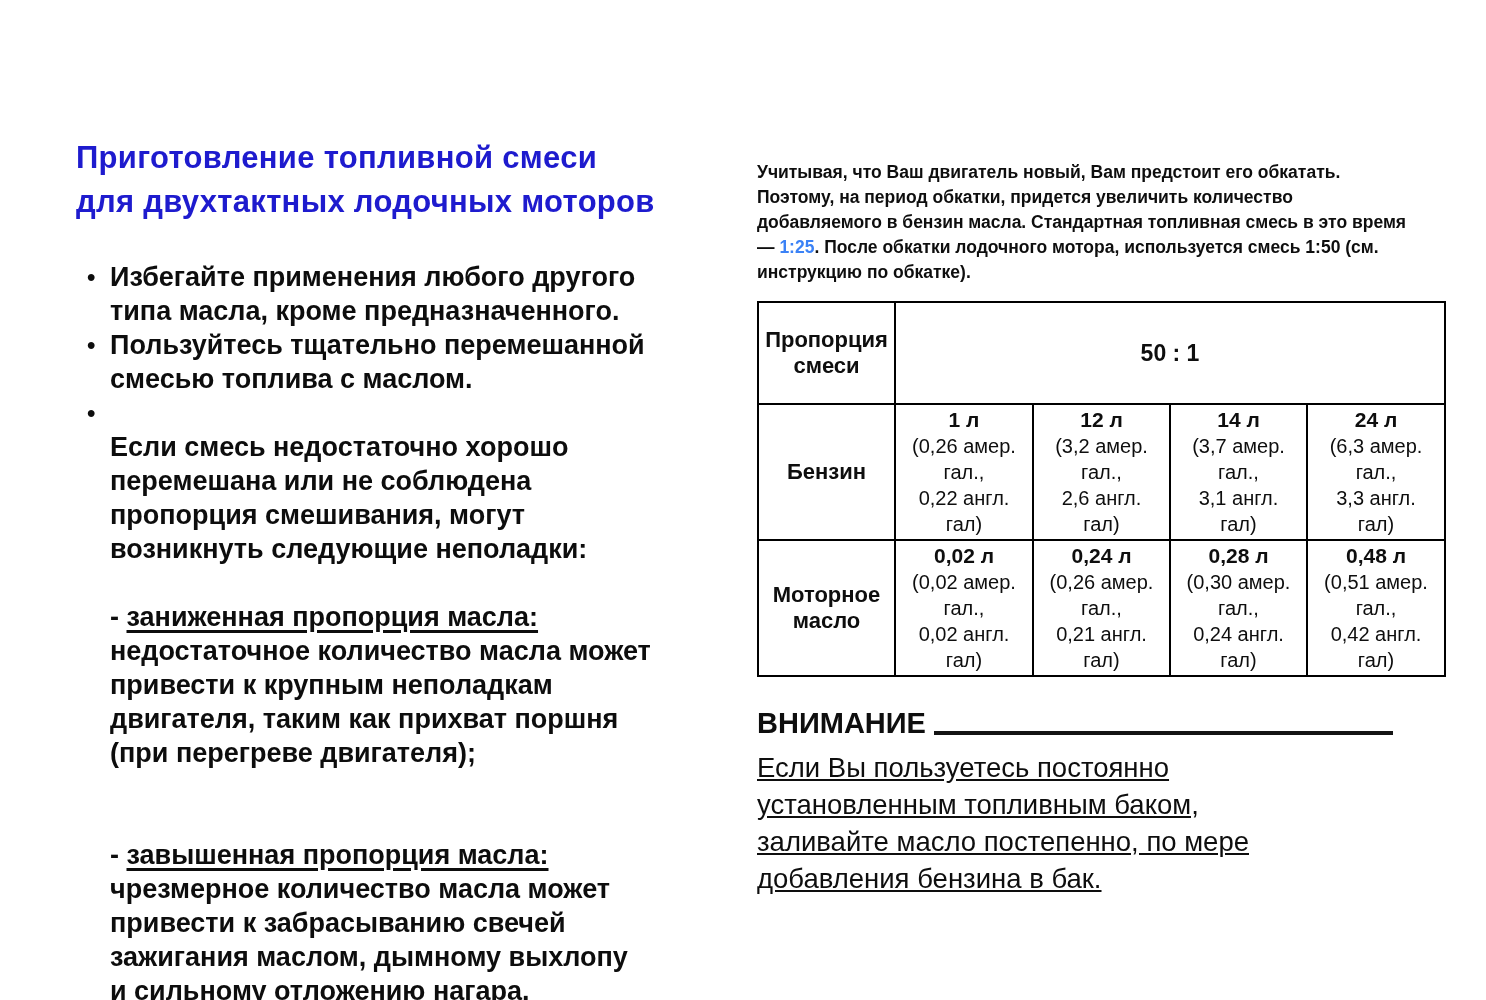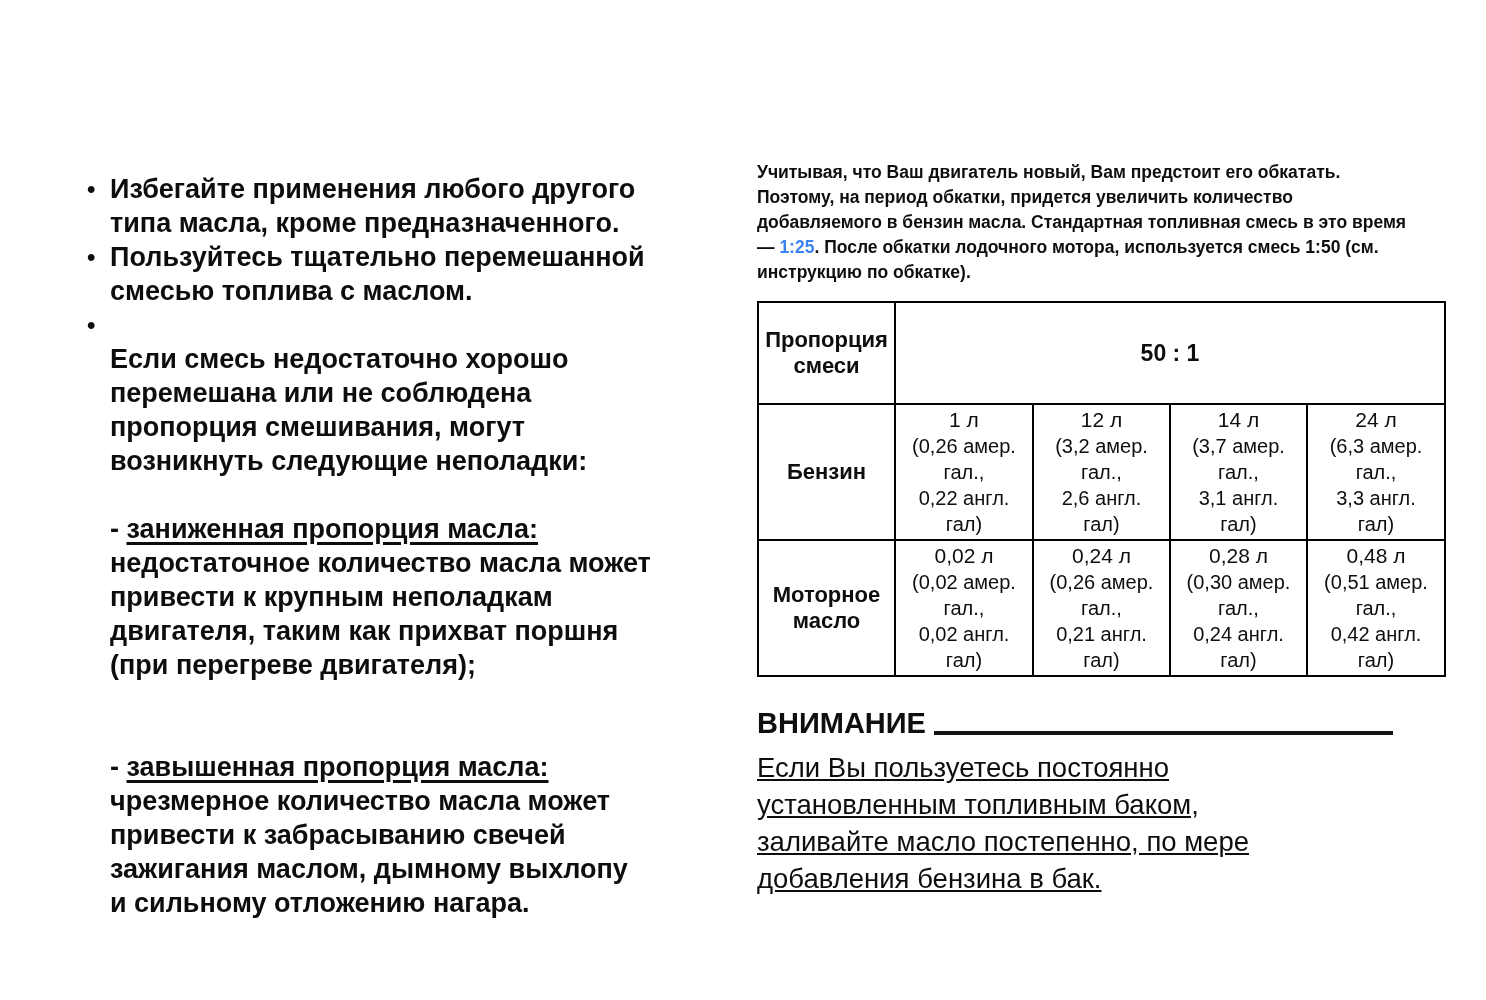--- a/index.html
+++ b/index.html
@@ -25,35 +25,37 @@
   .red{color:#3b82f6;}
 
   table.mix{border-collapse:collapse;table-layout:fixed;margin-top:16px;width:687px;
             border:2px solid #000;}
   table.mix td{border:2px solid #000;text-align:center;vertical-align:middle;padding:2px 5px;}
   td.lbl{font-weight:bold;font-size:22px;line-height:26px;white-space:pre-line;}
   td.ratio{font-weight:bold;font-size:23px;}
   tr.hdr-row{height:102px;}
   tr.petrol-row{height:129px;}
   tr.oil-row{height:133px;}
-  .vol{font-weight:normal;font-size:21px;line-height:26px;}
+  .vol{font-weight:bold;font-size:21px;line-height:26px;}
   .det{font-weight:normal;font-size:20px;line-height:26px;white-space:pre-line;}
 
   .warn-head{margin-top:30px;width:636px;display:flex;align-items:flex-end;
              font-size:29px;font-weight:bold;line-height:32px;text-align:right;}
   .warn-line{flex:1;border-bottom:4px solid #141414;margin-bottom:4px;margin-left:8px;}
   .warn-body{margin:10px 0 0 0;font-size:27.5px;font-weight:normal;line-height:37px;white-space:pre-line;text-decoration:underline;}
 </style>
 </head>
 <body>
 
 <main>
 
   <section class="left-col">
     <h1 class="title">
+      <div>Приготовление топливной смеси</div>
+      <div>для двухтактных лодочных моторов</div>
     </h1>
 
     <div class="bullets">
       <div class="bullet">
         <span class="marker">•</span>
         <div class="btext">Избегайте применения любого другого
 типа масла, кроме предназначенного.</div>
       </div>
 
       <div class="bullet">

